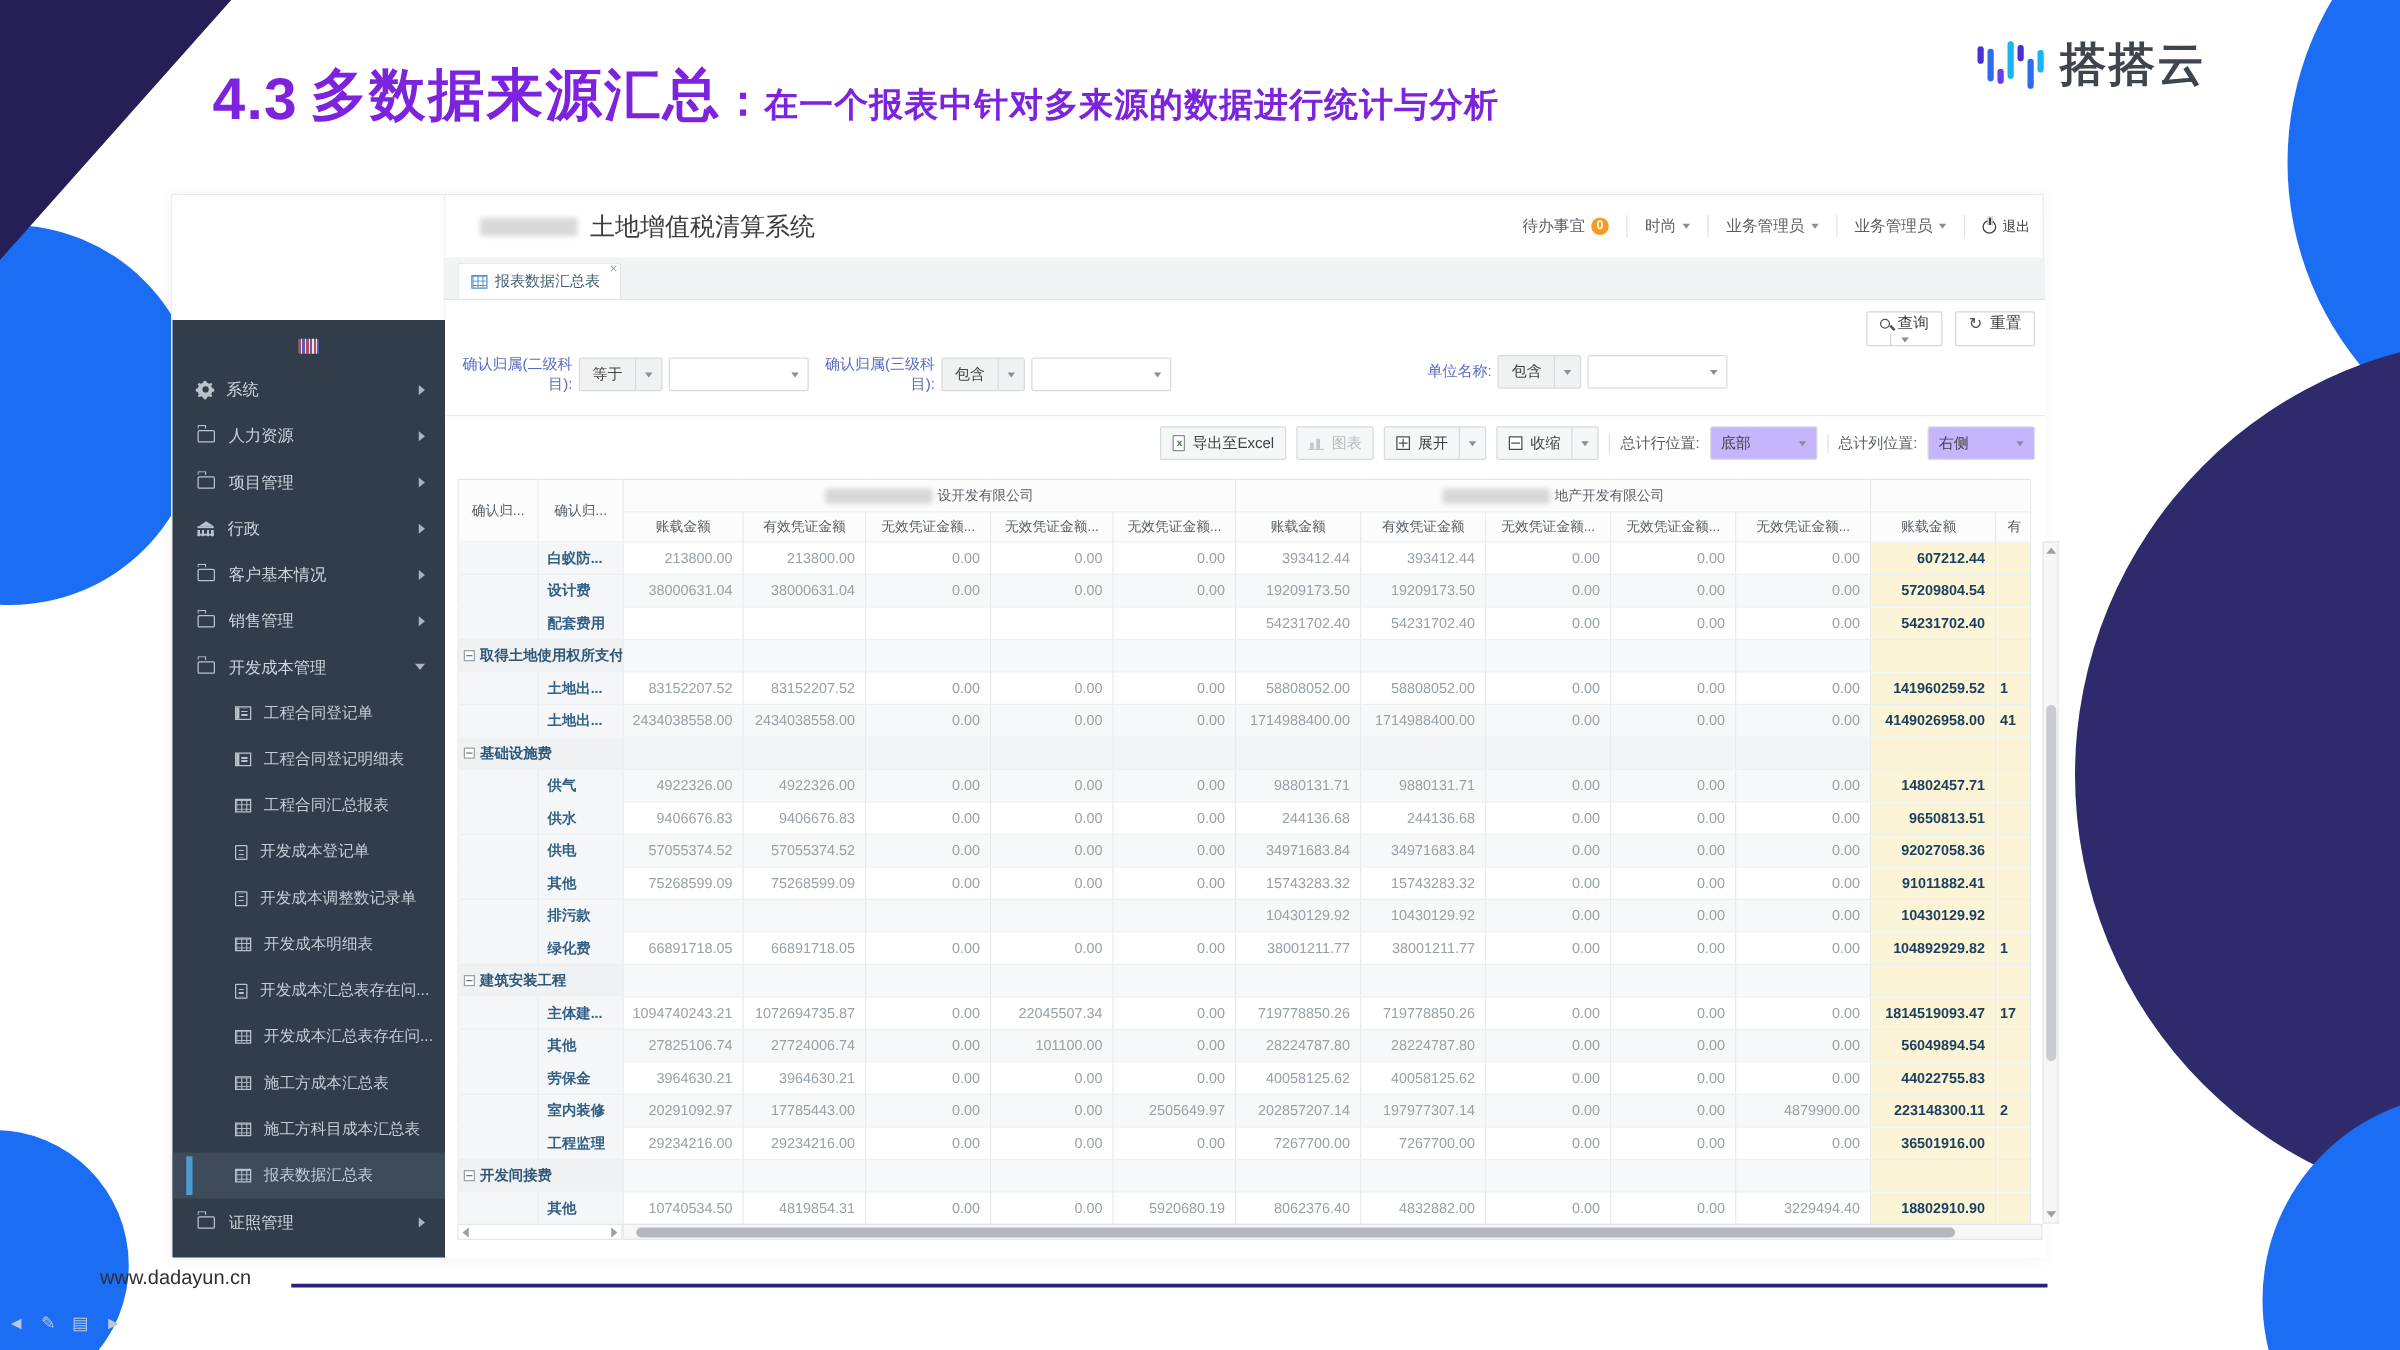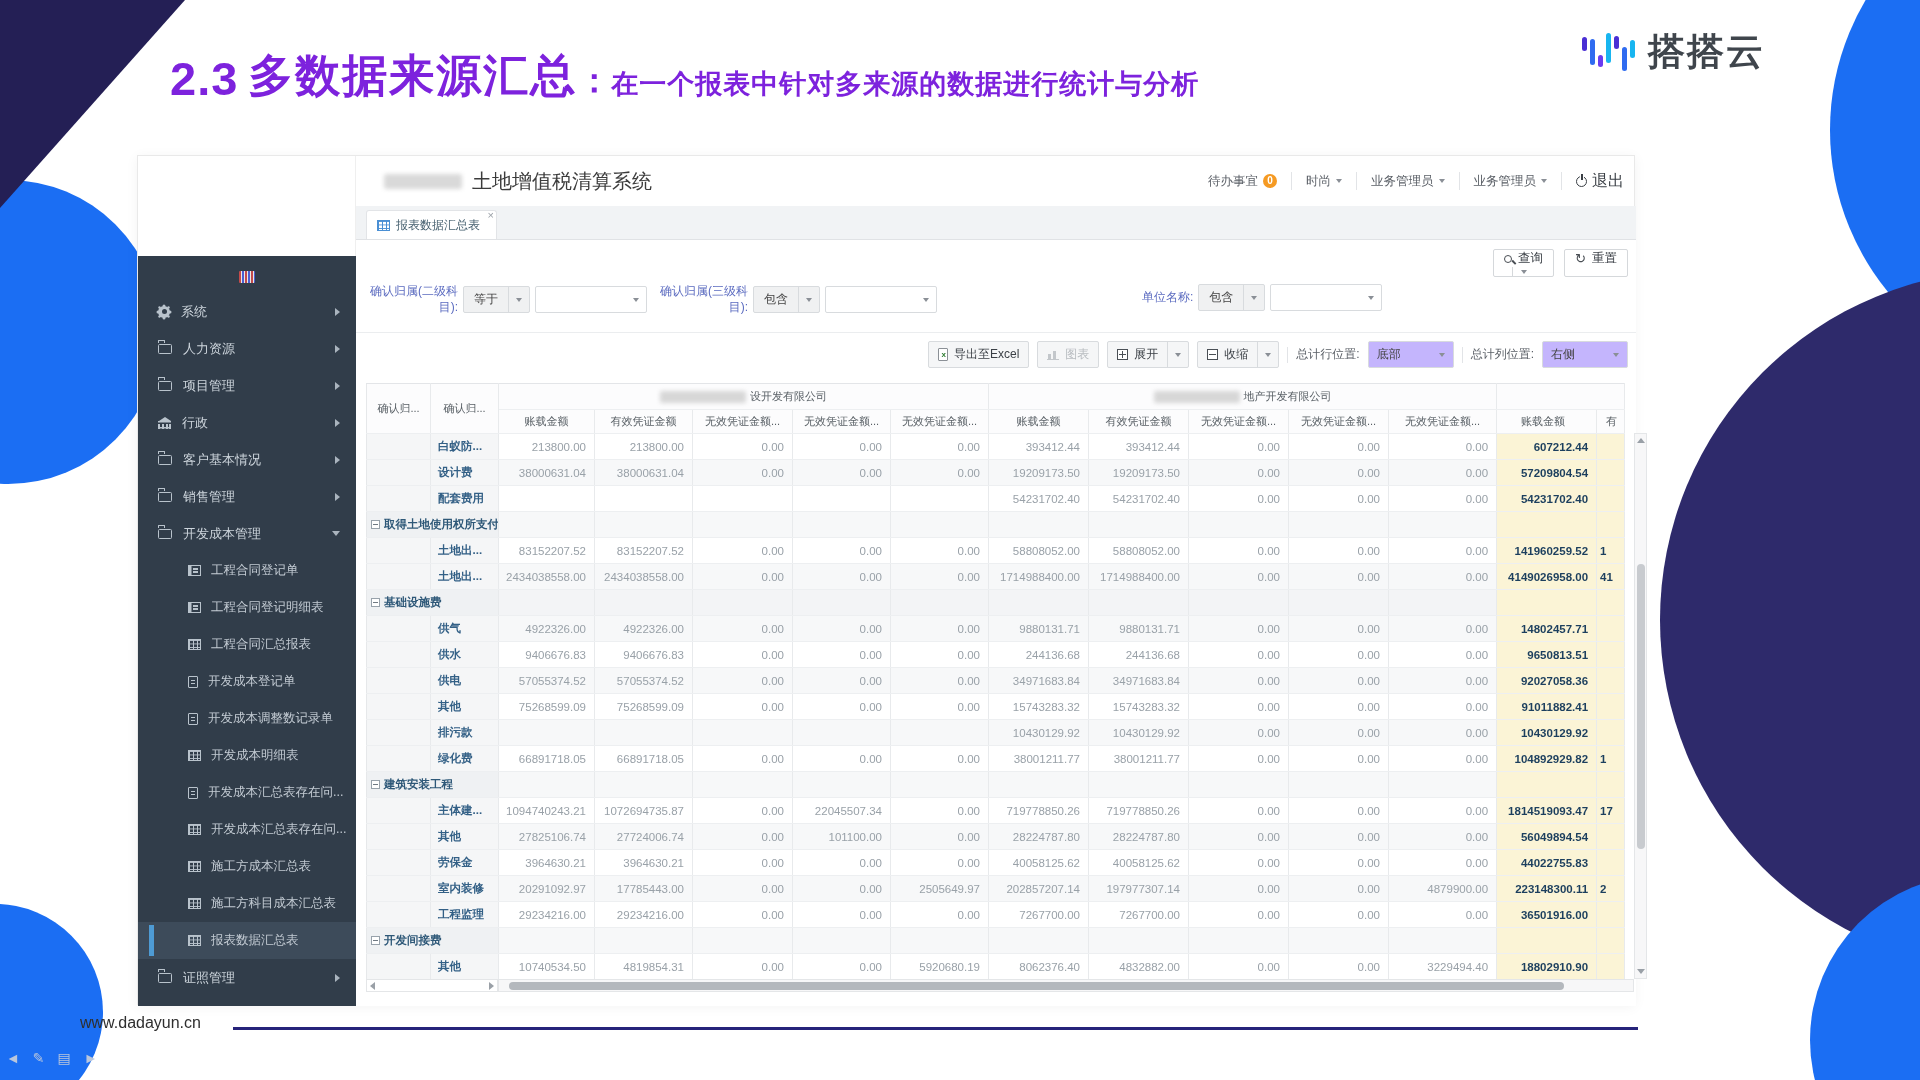--- a/index.html
+++ b/index.html
@@ -36,21 +36,21 @@
 
   .app-header{position:absolute;left:218px;top:0;width:1280px;height:50px;display:flex;align-items:center;}
   .hdr-blur{display:inline-block;width:78px;height:15px;background:#d9d9d9;border-radius:2px;filter:blur(2px);margin-left:28px;}
   .sys-title{font-size:20px;color:#3c3c3c;margin-left:10px;}
   .hdr-right{position:absolute;right:12px;top:0;height:50px;display:flex;align-items:center;gap:14px;}
   .hdr-item{font-size:12.5px;color:#5a5f66;display:flex;align-items:center;gap:5px;cursor:pointer;}
   .badge{display:inline-block;min-width:14px;height:14px;border-radius:7px;background:#f59a23;color:#fff;font-size:10px;line-height:14px;text-align:center;font-weight:700;}
   .vdiv{width:1px;height:18px;background:#e2e4e7;}
   .power-icon{width:11px;height:11px;border:1.5px solid #3a3f45;border-radius:50%;position:relative;display:inline-block;}
   .power-icon::after{content:"";position:absolute;left:50%;top:-4px;transform:translateX(-50%);width:2px;height:6px;background:#3a3f45;border:1px solid #fff;border-bottom:none;}
-  .logout-text{font-size:16px;color:#3a3f45;}
+  .logout-text{font-size:11px;color:#3a3f45;}
 
   .tabbar{position:absolute;left:218px;top:50px;width:1280px;height:34px;background:#f1f3f5;border-bottom:1px solid #e0e2e5;}
   .tab{position:absolute;left:10px;bottom:0;height:29px;background:#fff;border:1px solid #e2e4e7;border-bottom:none;border-radius:3px 3px 0 0;display:flex;align-items:center;padding:0 16px 0 10px;gap:6px;cursor:pointer;}
   .tab-label{font-size:12px;color:#46606f;}
   .tab-close{position:absolute;right:2px;top:-2px;font-size:11px;color:#9aa0a7;cursor:pointer;}
 
   
   .sidebar{position:absolute;left:0;top:100px;width:218px;height:750px;background:#313d4a;overflow:hidden;}
   .sb-logo{width:16px;height:12px;margin:15px auto 10px auto;border-radius:1px;filter:blur(.4px);
     background:repeating-linear-gradient(90deg,#c44a4a 0 2px,#e8e8e8 2px 3px,#4b5fd3 3px 5px,#e8e8e8 5px 6px);}
@@ -173,21 +173,21 @@
 <div class="slide">
 
   <div class="shape circ c-tr"></div>
   <div class="shape circ c-dark"></div>
   <div class="shape circ c-br"></div>
   <div class="shape circ c-left"></div>
   <div class="shape circ c-bl"></div>
   <div class="shape tri-tl"></div>
 
   <div class="title-row">
-    <span class="t-num">2.3</span>
+    <span class="t-num">4.3</span>
     <span class="t-main">多数据来源汇总</span>
     <span class="t-sep">：</span>
     <span class="t-sub">在一个报表中针对多来源的数据进行统计与分析</span>
   </div>
 
   <div class="brand">
     <div class="brand-icon">
       <i style="height:14px;background:#4a2fd4;margin-top:-16px"></i>
         <i style="height:26px;background:#2f6bf0"></i>
         <i style="height:12px;background:#6a3bf0;margin-top:18px"></i>

